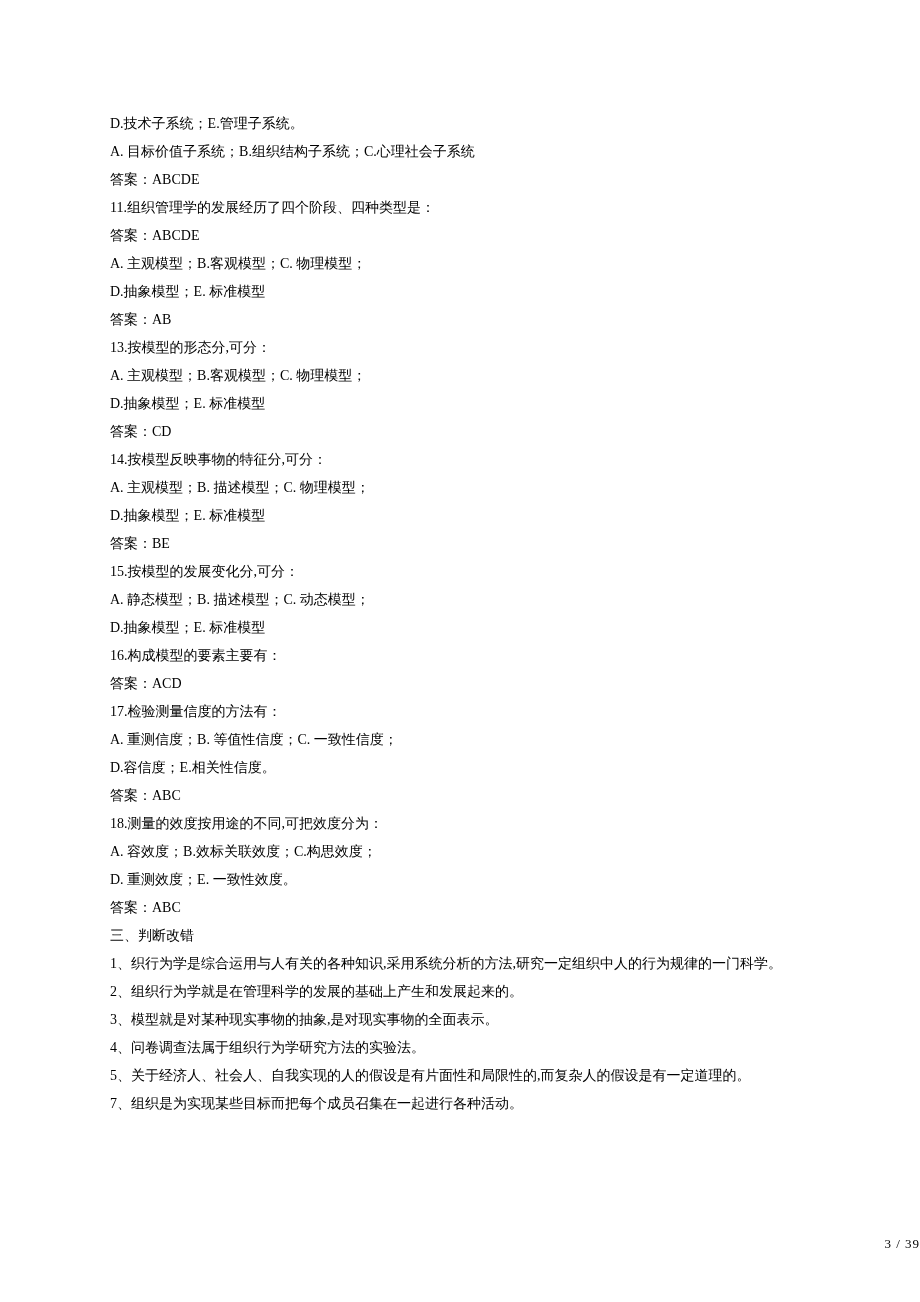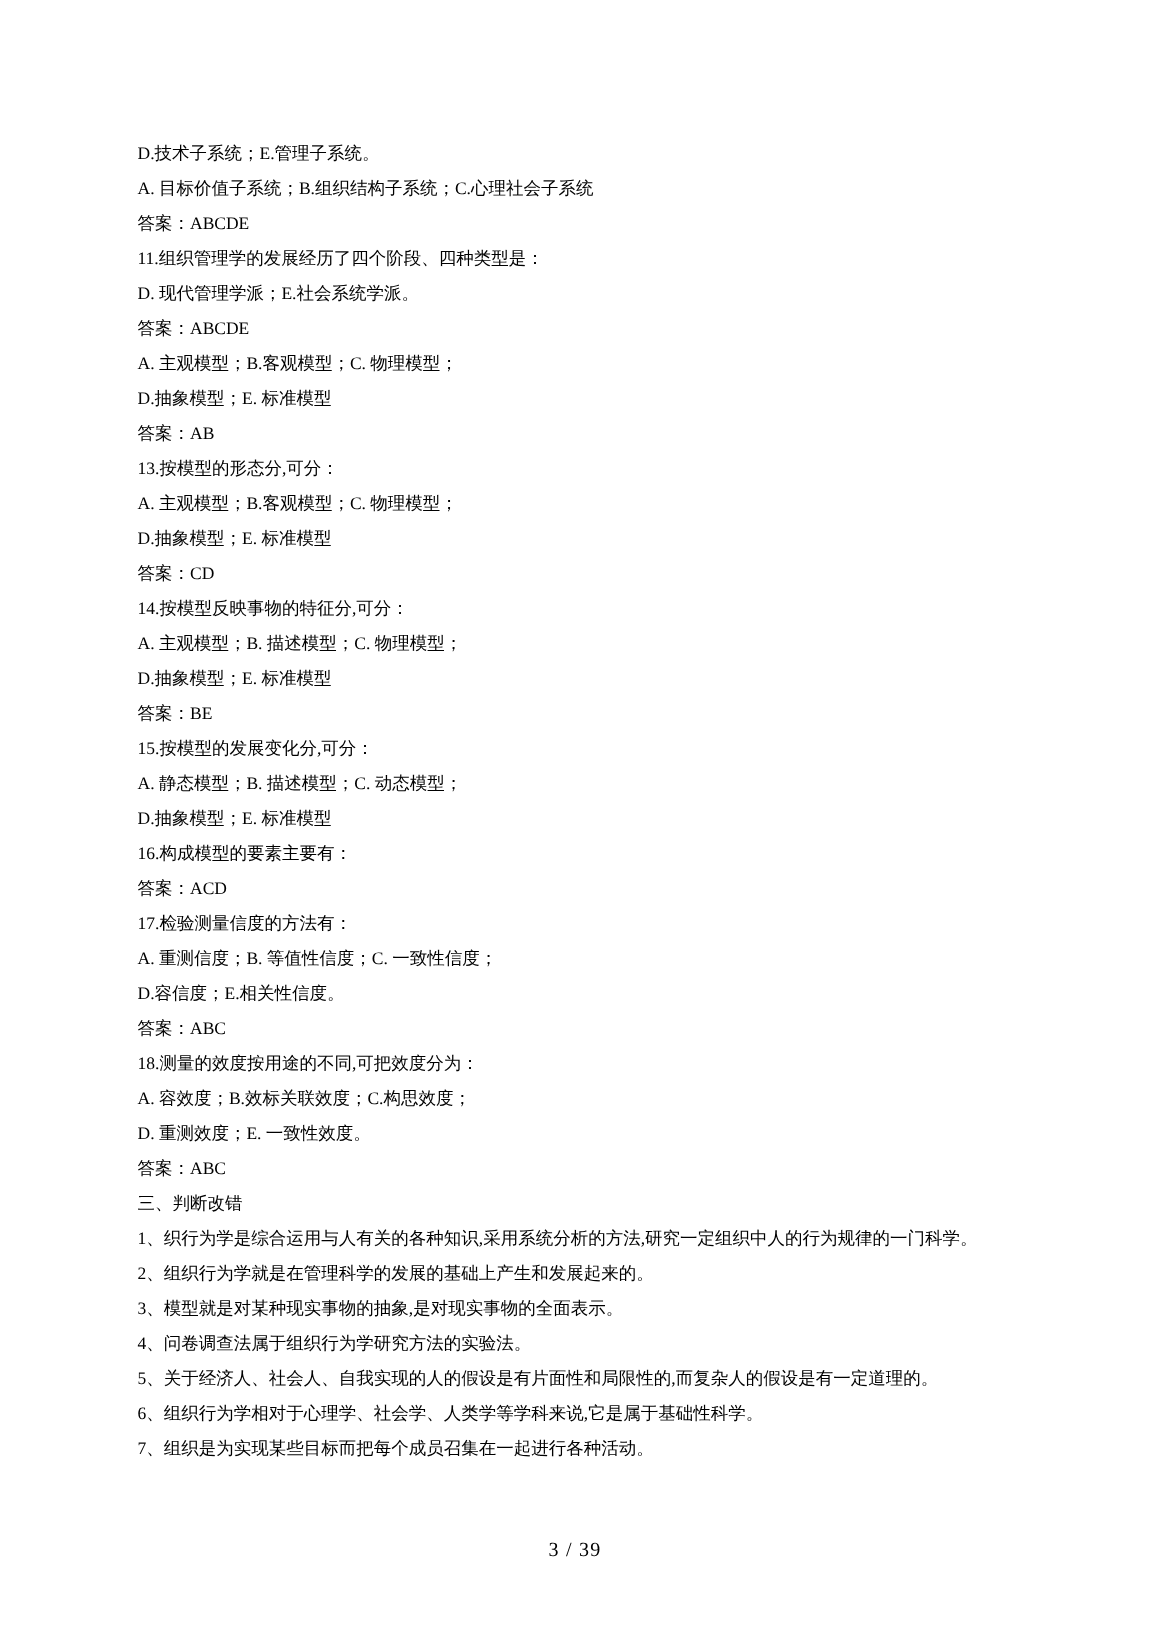--- a/index.html
+++ b/index.html
@@ -20,35 +20,34 @@
   }
   .line {
     white-space: pre-wrap;
     word-break: break-all;
   }
   .footer {
     position: absolute;
     bottom: 45px;
     left: 0;
     right: 0;
-    text-align: center;
-    font-size: 16px;
+    text-align: right;
+    font-size: 13px;
     letter-spacing: 1px;
   }
 </style>
 </head>
 <body>
 
 <div class="page">
   <div id="content">
       <div class="line">D.技术子系统；E.管理子系统。</div>
       <div class="line">A. 目标价值子系统；B.组织结构子系统；C.心理社会子系统</div>
       <div class="line">答案：ABCDE</div>
       <div class="line">11.组织管理学的发展经历了四个阶段、四种类型是：</div>
-      <div class="line">D. 现代管理学派；E.社会系统学派。</div>
       <div class="line">答案：ABCDE</div>
       <div class="line">A. 主观模型；B.客观模型；C. 物理模型；</div>
       <div class="line">D.抽象模型；E. 标准模型</div>
       <div class="line">答案：AB</div>
       <div class="line">13.按模型的形态分,可分：</div>
       <div class="line">A. 主观模型；B.客观模型；C. 物理模型；</div>
       <div class="line">D.抽象模型；E. 标准模型</div>
       <div class="line">答案：CD</div>
       <div class="line">14.按模型反映事物的特征分,可分：</div>
       <div class="line">A. 主观模型；B. 描述模型；C. 物理模型；</div>
@@ -66,17 +65,16 @@
       <div class="line">18.测量的效度按用途的不同,可把效度分为：</div>
       <div class="line">A. 容效度；B.效标关联效度；C.构思效度；</div>
       <div class="line">D. 重测效度；E. 一致性效度。</div>
       <div class="line">答案：ABC</div>
       <div class="line">三、判断改错</div>
       <div class="line">1、织行为学是综合运用与人有关的各种知识,采用系统分析的方法,研究一定组织中人的行为规律的一门科学。</div>
       <div class="line">2、组织行为学就是在管理科学的发展的基础上产生和发展起来的。</div>
       <div class="line">3、模型就是对某种现实事物的抽象,是对现实事物的全面表示。</div>
       <div class="line">4、问卷调查法属于组织行为学研究方法的实验法。</div>
       <div class="line">5、关于经济人、社会人、自我实现的人的假设是有片面性和局限性的,而复杂人的假设是有一定道理的。</div>
-      <div class="line">6、组织行为学相对于心理学、社会学、人类学等学科来说,它是属于基础性科学。</div>
       <div class="line">7、组织是为实现某些目标而把每个成员召集在一起进行各种活动。</div>
     </div>
   <div class="footer">3 / 39</div>
 </div>
 
 </body></html>

